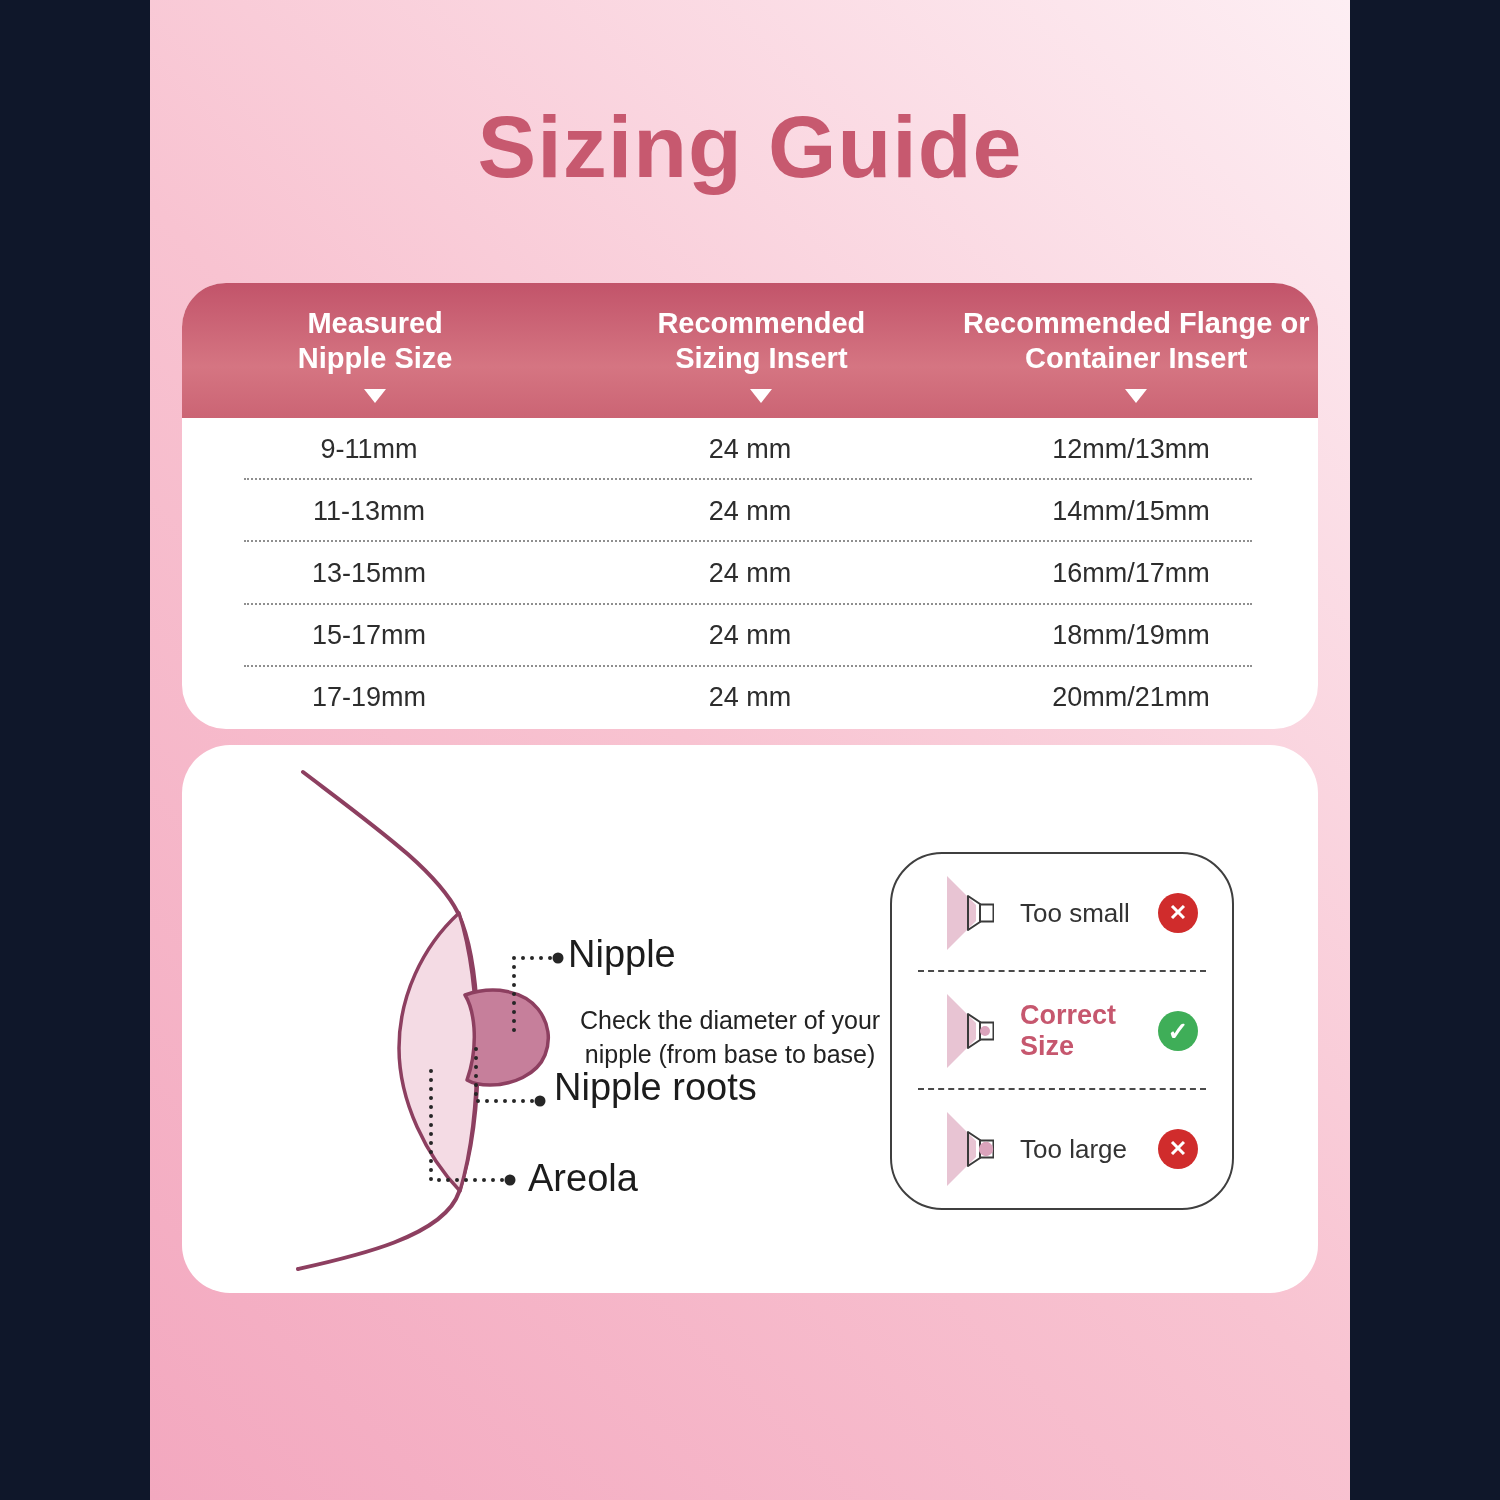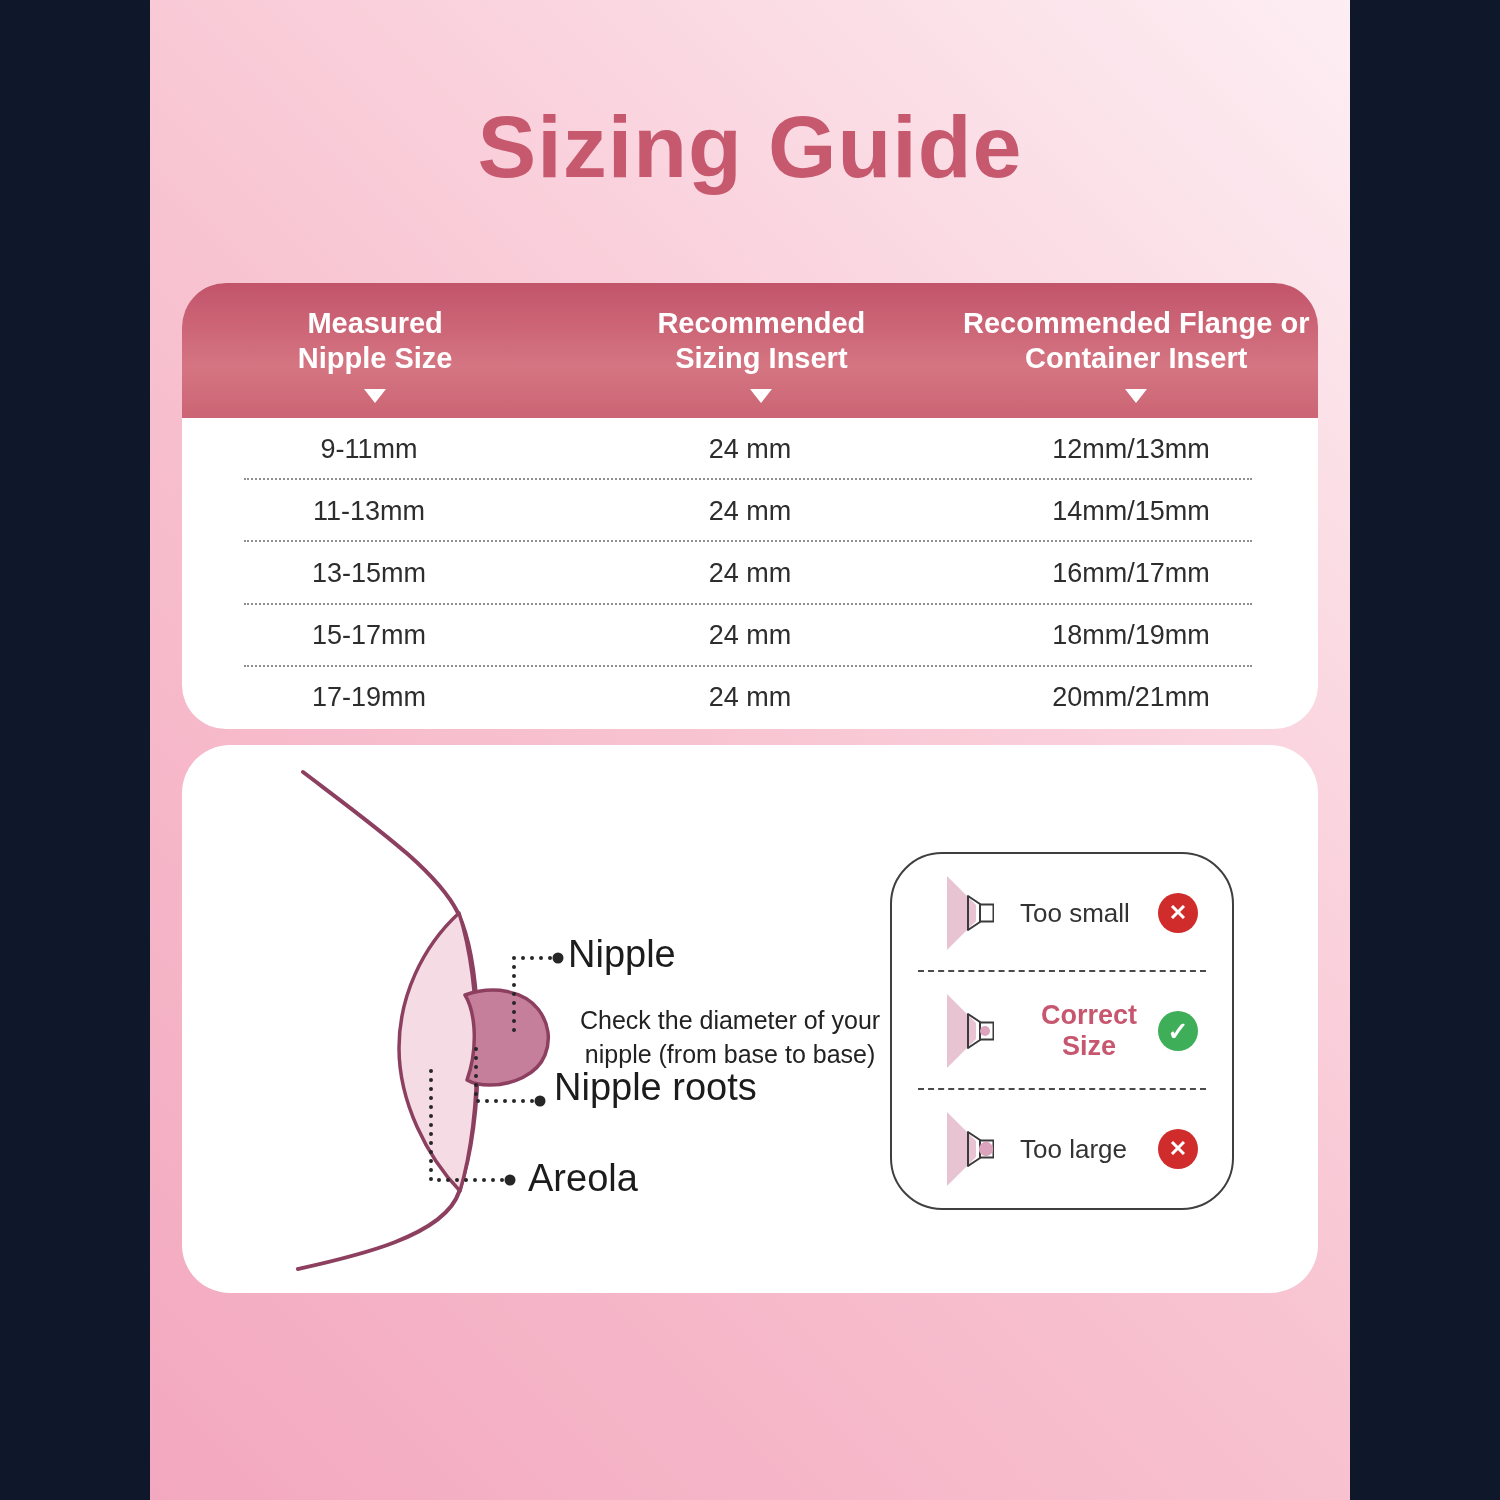--- a/index.html
+++ b/index.html
@@ -77,21 +77,21 @@
   }
   .fit-row {
     flex:1; display:flex; align-items:center; position:relative; padding-left:54px;
   }
   .fit-row:not(:last-child)::after {
     content:""; position:absolute; left:26px; right:26px; bottom:0;
     border-bottom:2px dashed #4a4a4a;
   }
   .fit-icon { width:48px; height:76px; flex:0 0 auto; }
   .fit-label { margin-left:26px; flex:1; font-size:26px; color:#333333; }
-  .fit-label.correct { font-weight:700; font-size:27px; color:var(--correct-text,#c6576e);text-align:center; }
+  .fit-label.correct { font-weight:700; font-size:27px; color:var(--correct-text,#c6576e); }
   .status-dot {
     width:40px; height:40px; border-radius:50%; flex:0 0 auto; margin-right:34px;
     display:flex; align-items:center; justify-content:center;
     color:#ffffff; font-weight:700;
   }
   .status-dot.error   { background:var(--error,#d02c2c);  font-size:22px; }
   .status-dot.success { background:var(--success,#3fae58); font-size:25px; }
 </style>
 </head>
 <body>

